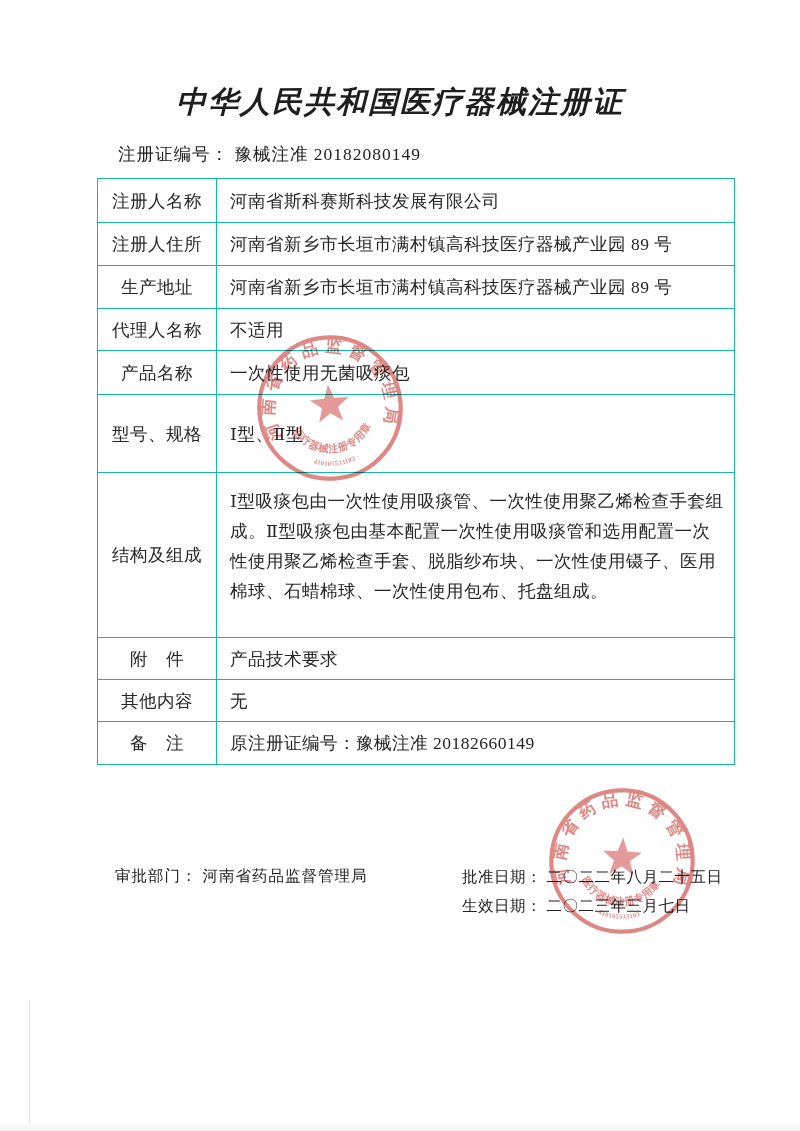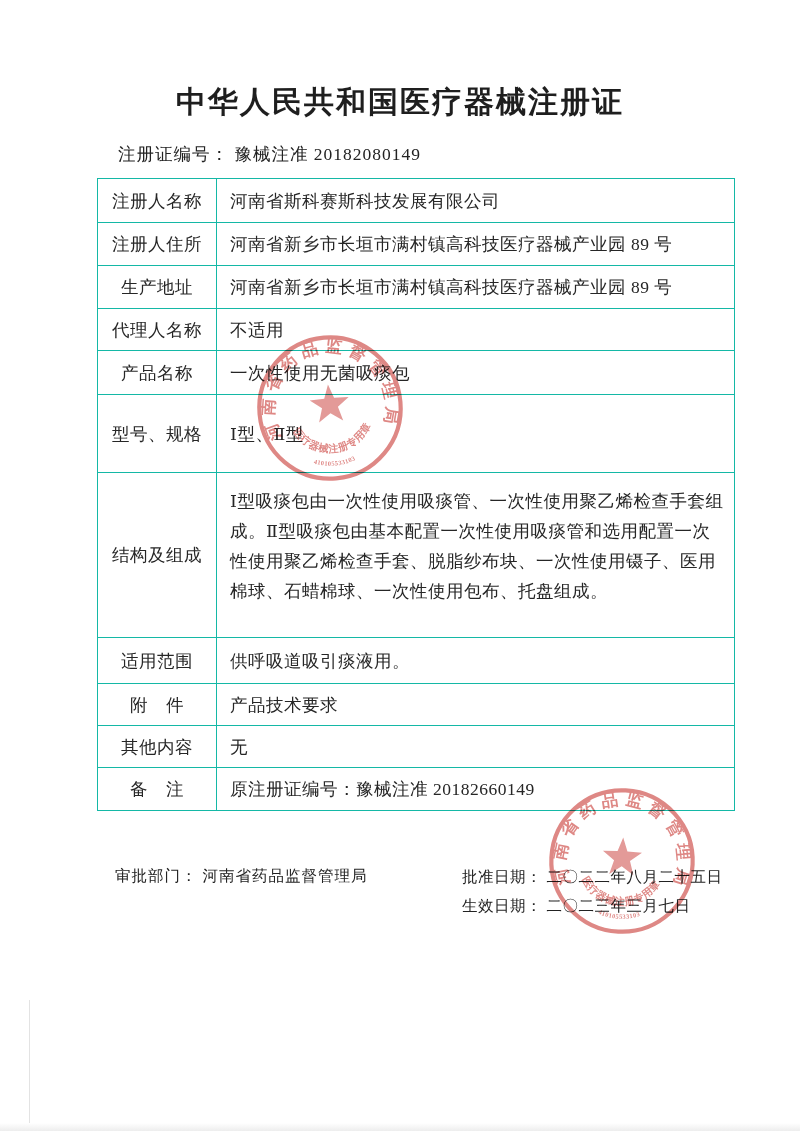--- a/index.html
+++ b/index.html
@@ -2,21 +2,21 @@
 <html><head>
 <meta charset="utf-8">
 <style>
   html,body{margin:0;padding:0;background:#ffffff;}
   #page{
     position:relative;width:800px;height:1131px;background:#ffffff;overflow:hidden;
     font-family:"Liberation Serif","DejaVu Serif",serif;color:#2b2b2b;
   }
   .title{
     position:absolute;left:0;top:82px;width:800px;text-align:center;
-    font-size:30px;font-weight:bold;letter-spacing:2px;color:#1e1e1e;
+    font-size:30px;font-weight:bold;letter-spacing:2px;color:#1e1e1e;font-style:italic;
   }
   .regline{
     position:absolute;left:118px;top:142px;font-size:17.5px;letter-spacing:1px;color:#222;
   }
   table.cert{
     position:absolute;left:97px;top:178px;width:606px;border-collapse:collapse;table-layout:fixed;
   }
   table.cert td{
     border:1px solid #14b8a6;font-size:17.5px;color:#262626;
     vertical-align:middle;letter-spacing:0.5px;
@@ -81,24 +81,20 @@
       <td class="vc">一次性使用无菌吸痰包</td>
     </tr>
     <tr style="height:78px">
       <td class="lc">型号、规格</td>
       <td class="vc">Ⅰ型、Ⅱ型</td>
     </tr>
     <tr class="tall" style="height:165px">
       <td class="lc">结构及组成</td>
       <td class="vc">Ⅰ型吸痰包由一次性使用吸痰管、一次性使用聚乙烯检查手套组成。Ⅱ型吸痰包由基本配置一次性使用吸痰管和选用配置一次性使用聚乙烯检查手套、脱脂纱布块、一次性使用镊子、医用棉球、石蜡棉球、一次性使用包布、托盘组成。</td>
     </tr>
-    <tr style="height:46px">
-      <td class="lc">适用范围</td>
-      <td class="vc">供呼吸道吸引痰液用。</td>
-    </tr>
     <tr style="height:42px">
       <td class="lc">附　件</td>
       <td class="vc">产品技术要求</td>
     </tr>
     <tr style="height:42px">
       <td class="lc">其他内容</td>
       <td class="vc">无</td>
     </tr>
     <tr style="height:43px">
       <td class="lc">备　注</td>

